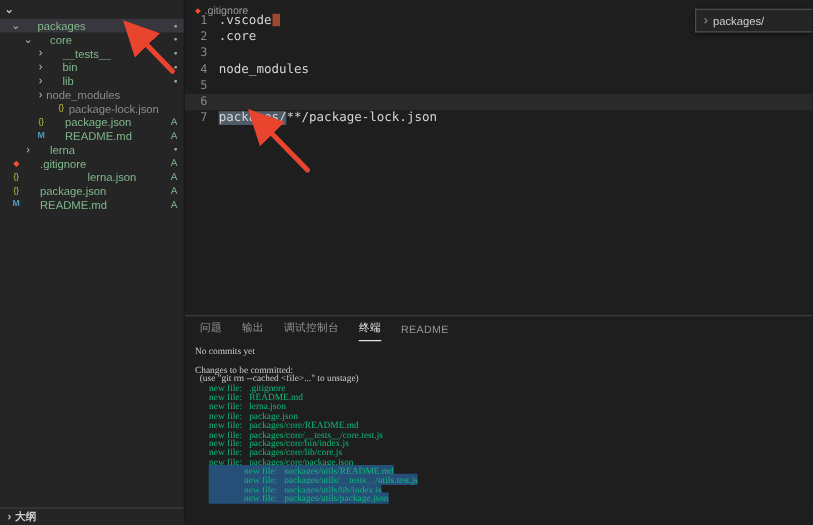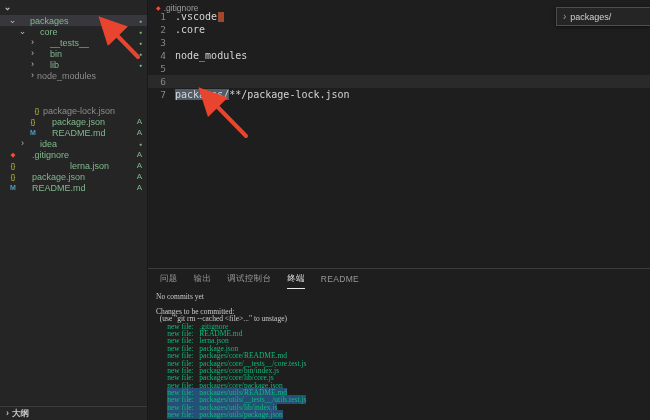--- a/index.html
+++ b/index.html
@@ -57,32 +57,32 @@
   }
   .find-chevron { color: #9a9a9a; font-size: 10px; }
   #editor-lines { position: absolute; top: 10px; left: 0; right: 0; font-family: "DejaVu Sans Mono", monospace; }
   .code-line { height: 13px; line-height: 13px; position: relative; padding-left: 27px; font-size: 10px; color: #d4d4d4; white-space: pre; }
   .code-line.current { background: #2a2a2b; }
   .line-num { position: absolute; left: 0; width: 18px; text-align: right; color: #858585; font-size: 9.5px; }
   .find-match { background: var(--match-gray-blue, #515c6a); }
   .cursor-block { display: inline-block; width: 6px; height: 10px; background: #a1472e; vertical-align: middle; margin-left: 1px; }
 
   
-  .panel { position: absolute; left: 148px; top: 268px; width: 502px; height: 152px; border-top: 1px solid #3c3c3c; background: #1e1e1e; }
+  .panel { position: absolute; left: 148px; top: 252px; width: 502px; height: 152px; border-top: 1px solid #3c3c3c; background: #1e1e1e; }
   #panel-tabs { display: flex; gap: 16px; height: 20px; align-items: stretch; padding-left: 12px; }
   .ptab { font-size: 8.5px; color: #969696; display: flex; align-items: center; cursor: pointer; letter-spacing: .3px; border-bottom: 1px solid transparent; }
   .ptab.active { color: #e7e7e7; border-bottom-color: #e7e7e7; }
   #terminal-content {
     position: absolute; top: 24px; left: 8px; right: 0; bottom: 0;
     font-family: Liberation Serif, serif; font-size: 7.5px; line-height: 7.4px;
     color: #cccccc; white-space: pre; overflow: hidden;
   }
   .term-line { height: 7.4px; }
   .t-green { color: var(--terminal-green, #0dbc79); }
-  .t-sel { background: var(--selection-blue, #264f78); }
+  .t-sel { background: var(--selection-blue, #264f78); padding-left: 28px; }
 
   
   .annotations { position: absolute; left: 0; top: 0; pointer-events: none; z-index: 40; }
   .arrow-line { stroke: var(--arrow-red, #e8442e); stroke-width: 4; stroke-linecap: round; }
   .arrow-fill { fill: var(--arrow-red, #e8442e); }
 </style>
 </head>
 <body>
 
 <div class="sidebar">
@@ -112,37 +112,37 @@
       </div>
       <div class="tree-row" style="padding-left: 28px;">
         <span class="twisty">›</span>
         <span class="tlabel c-green">lib</span>
         <span class="badge-dot">●</span>
       </div>
       <div class="tree-row" style="padding-left: 28px;">
         <span class="twisty">›</span>
         <span class="tlabel c-gray">node_modules</span>
       </div>
-      <div class="tree-row" style="padding-left: 32px; margin-top: 24px;">
+      <div class="tree-row" style="padding-left: 44px;">
         <span class="ficon icon-json">{}</span>
         <span class="tlabel c-gray">package-lock.json</span>
       </div>
       <div class="tree-row" style="padding-left: 28px;">
         <span class="ficon icon-json">{}</span>
         <span class="tlabel c-green">package.json</span>
         <span class="badge-a">A</span>
       </div>
       <div class="tree-row" style="padding-left: 28px;">
         <span class="ficon icon-md">M</span>
         <span class="tlabel c-green">README.md</span>
         <span class="badge-a">A</span>
       </div>
       <div class="tree-row" style="padding-left: 18px;">
         <span class="twisty">›</span>
-        <span class="tlabel c-green">idea</span>
+        <span class="tlabel c-green">lerna</span>
         <span class="badge-dot">●</span>
       </div>
       <div class="tree-row" style="padding-left: 8px;">
         <span class="ficon icon-git">◆</span>
         <span class="tlabel c-green">.gitignore</span>
         <span class="badge-a">A</span>
       </div>
       <div class="tree-row" style="padding-left: 8px; gap: 38px;">
         <span class="ficon icon-json">{}</span>
         <span class="tlabel c-green">lerna.json</span>

